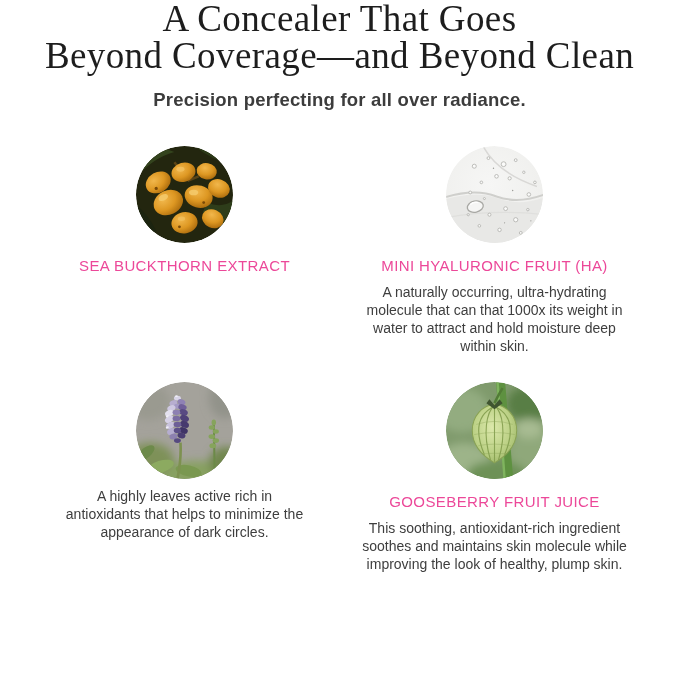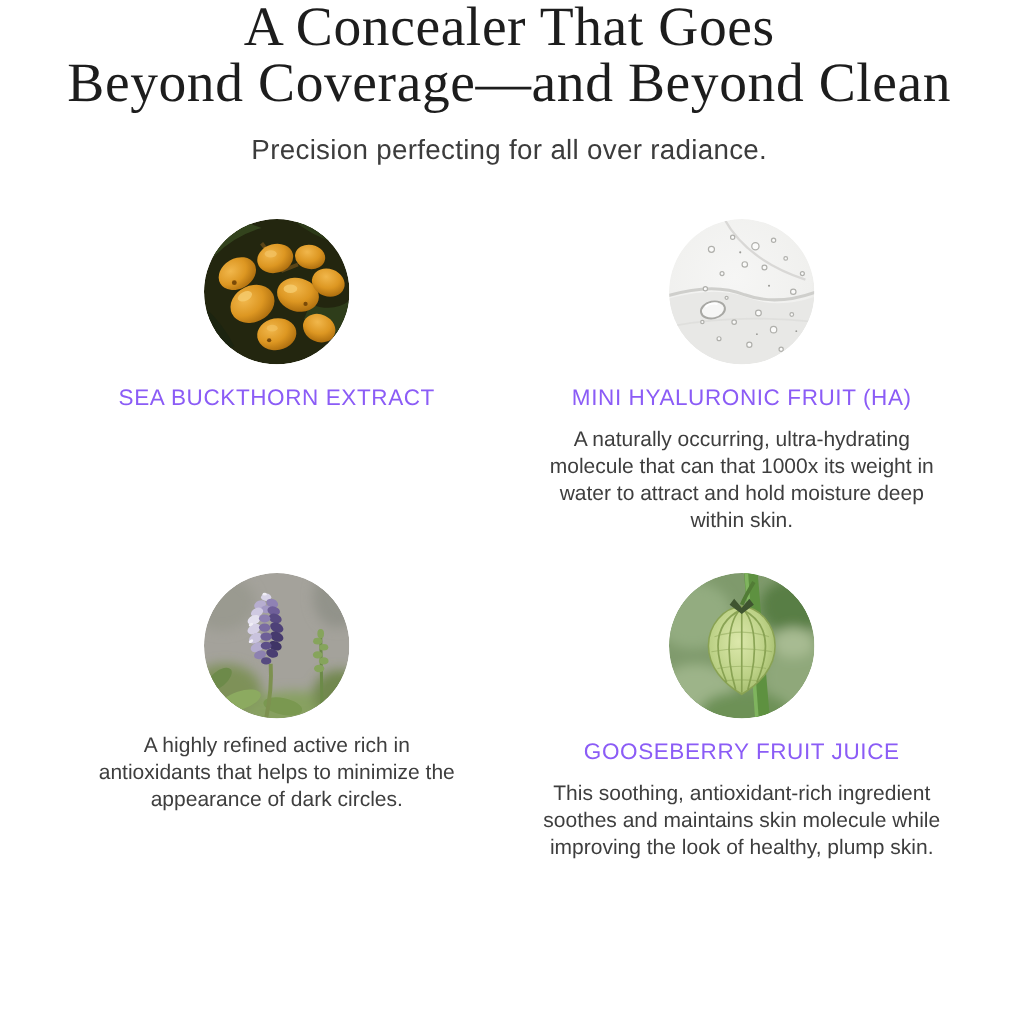--- a/index.html
+++ b/index.html
@@ -18,21 +18,21 @@
     font-size: 37px;
     line-height: 37px;
     letter-spacing: 0.4px;
     color: #1d1d1d;
   }
   .title span { display: block; }
   .subtitle {
     margin: 15px 0 0;
     font-size: 18.5px;
     line-height: 22px;
-    font-weight: 400;
+    font-weight: 700;
     color: #3c3c3c;
     letter-spacing: 0.2px;
   }
   .grid {
     display: grid;
     grid-template-columns: 310px 310px;
     justify-content: center;
     margin-top: 35px;
     row-gap: 27px;
   }
@@ -43,21 +43,21 @@
     overflow: hidden;
     flex: 0 0 auto;
   }
   .photo svg { display: block; width: 97px; height: 97px; }
   .ing-name {
     margin: 14px 0 0;
     font-size: 15px;
     line-height: 18px;
     font-weight: 400;
     letter-spacing: 0.4px;
-    color: #8b5cf6;
+    color: #ec4899;
   }
   .ing-desc {
     margin: 8px 0 0;
     font-size: 14px;
     line-height: 18px;
     font-weight: 400;
     color: #3e3e3e;
   }
   .cell:nth-child(1) .ing-desc { max-width: 240px; }
   .cell:nth-child(2) .ing-desc { max-width: 274px; }
@@ -232,21 +232,21 @@
               <ellipse cx="37" cy="54" rx="4" ry="2.8" fill="#8d81b0" transform="rotate(-15 37 54)"></ellipse>
               <ellipse cx="45" cy="53" rx="4" ry="2.8" fill="#4a3e72" transform="rotate(15 45 53)"></ellipse>
               <ellipse cx="41" cy="58" rx="3.4" ry="2.4" fill="#564a80"></ellipse>
               <ellipse cx="31" cy="34" rx="1.6" ry="1" fill="#f0eef6" transform="rotate(-30 31 34)"></ellipse>
               <ellipse cx="31" cy="45" rx="1.6" ry="1" fill="#f0eef6" transform="rotate(-30 31 45)"></ellipse>
               <ellipse cx="40" cy="14" rx="1.4" ry="0.9" fill="#f0eef6"></ellipse>
             </g>
           </g>
         </svg>
       </div>
-      <p class="ing-desc">A highly refined active rich in antioxidants that helps to minimize the appearance of dark circles.</p>
+      <p class="ing-desc">A highly leaves active rich in antioxidants that helps to minimize the appearance of dark circles.</p>
     </section>
 
     <section class="cell">
       <div class="photo" aria-label="gooseberry-in-husk-photo">
         <svg viewBox="0 0 96 96">
           <defs>
             <clipPath id="cp4">
                 <circle cx="48" cy="48" r="48"></circle>
               </clipPath>
             <filter id="blur4" x="-30%" y="-30%" width="160%" height="160%">

